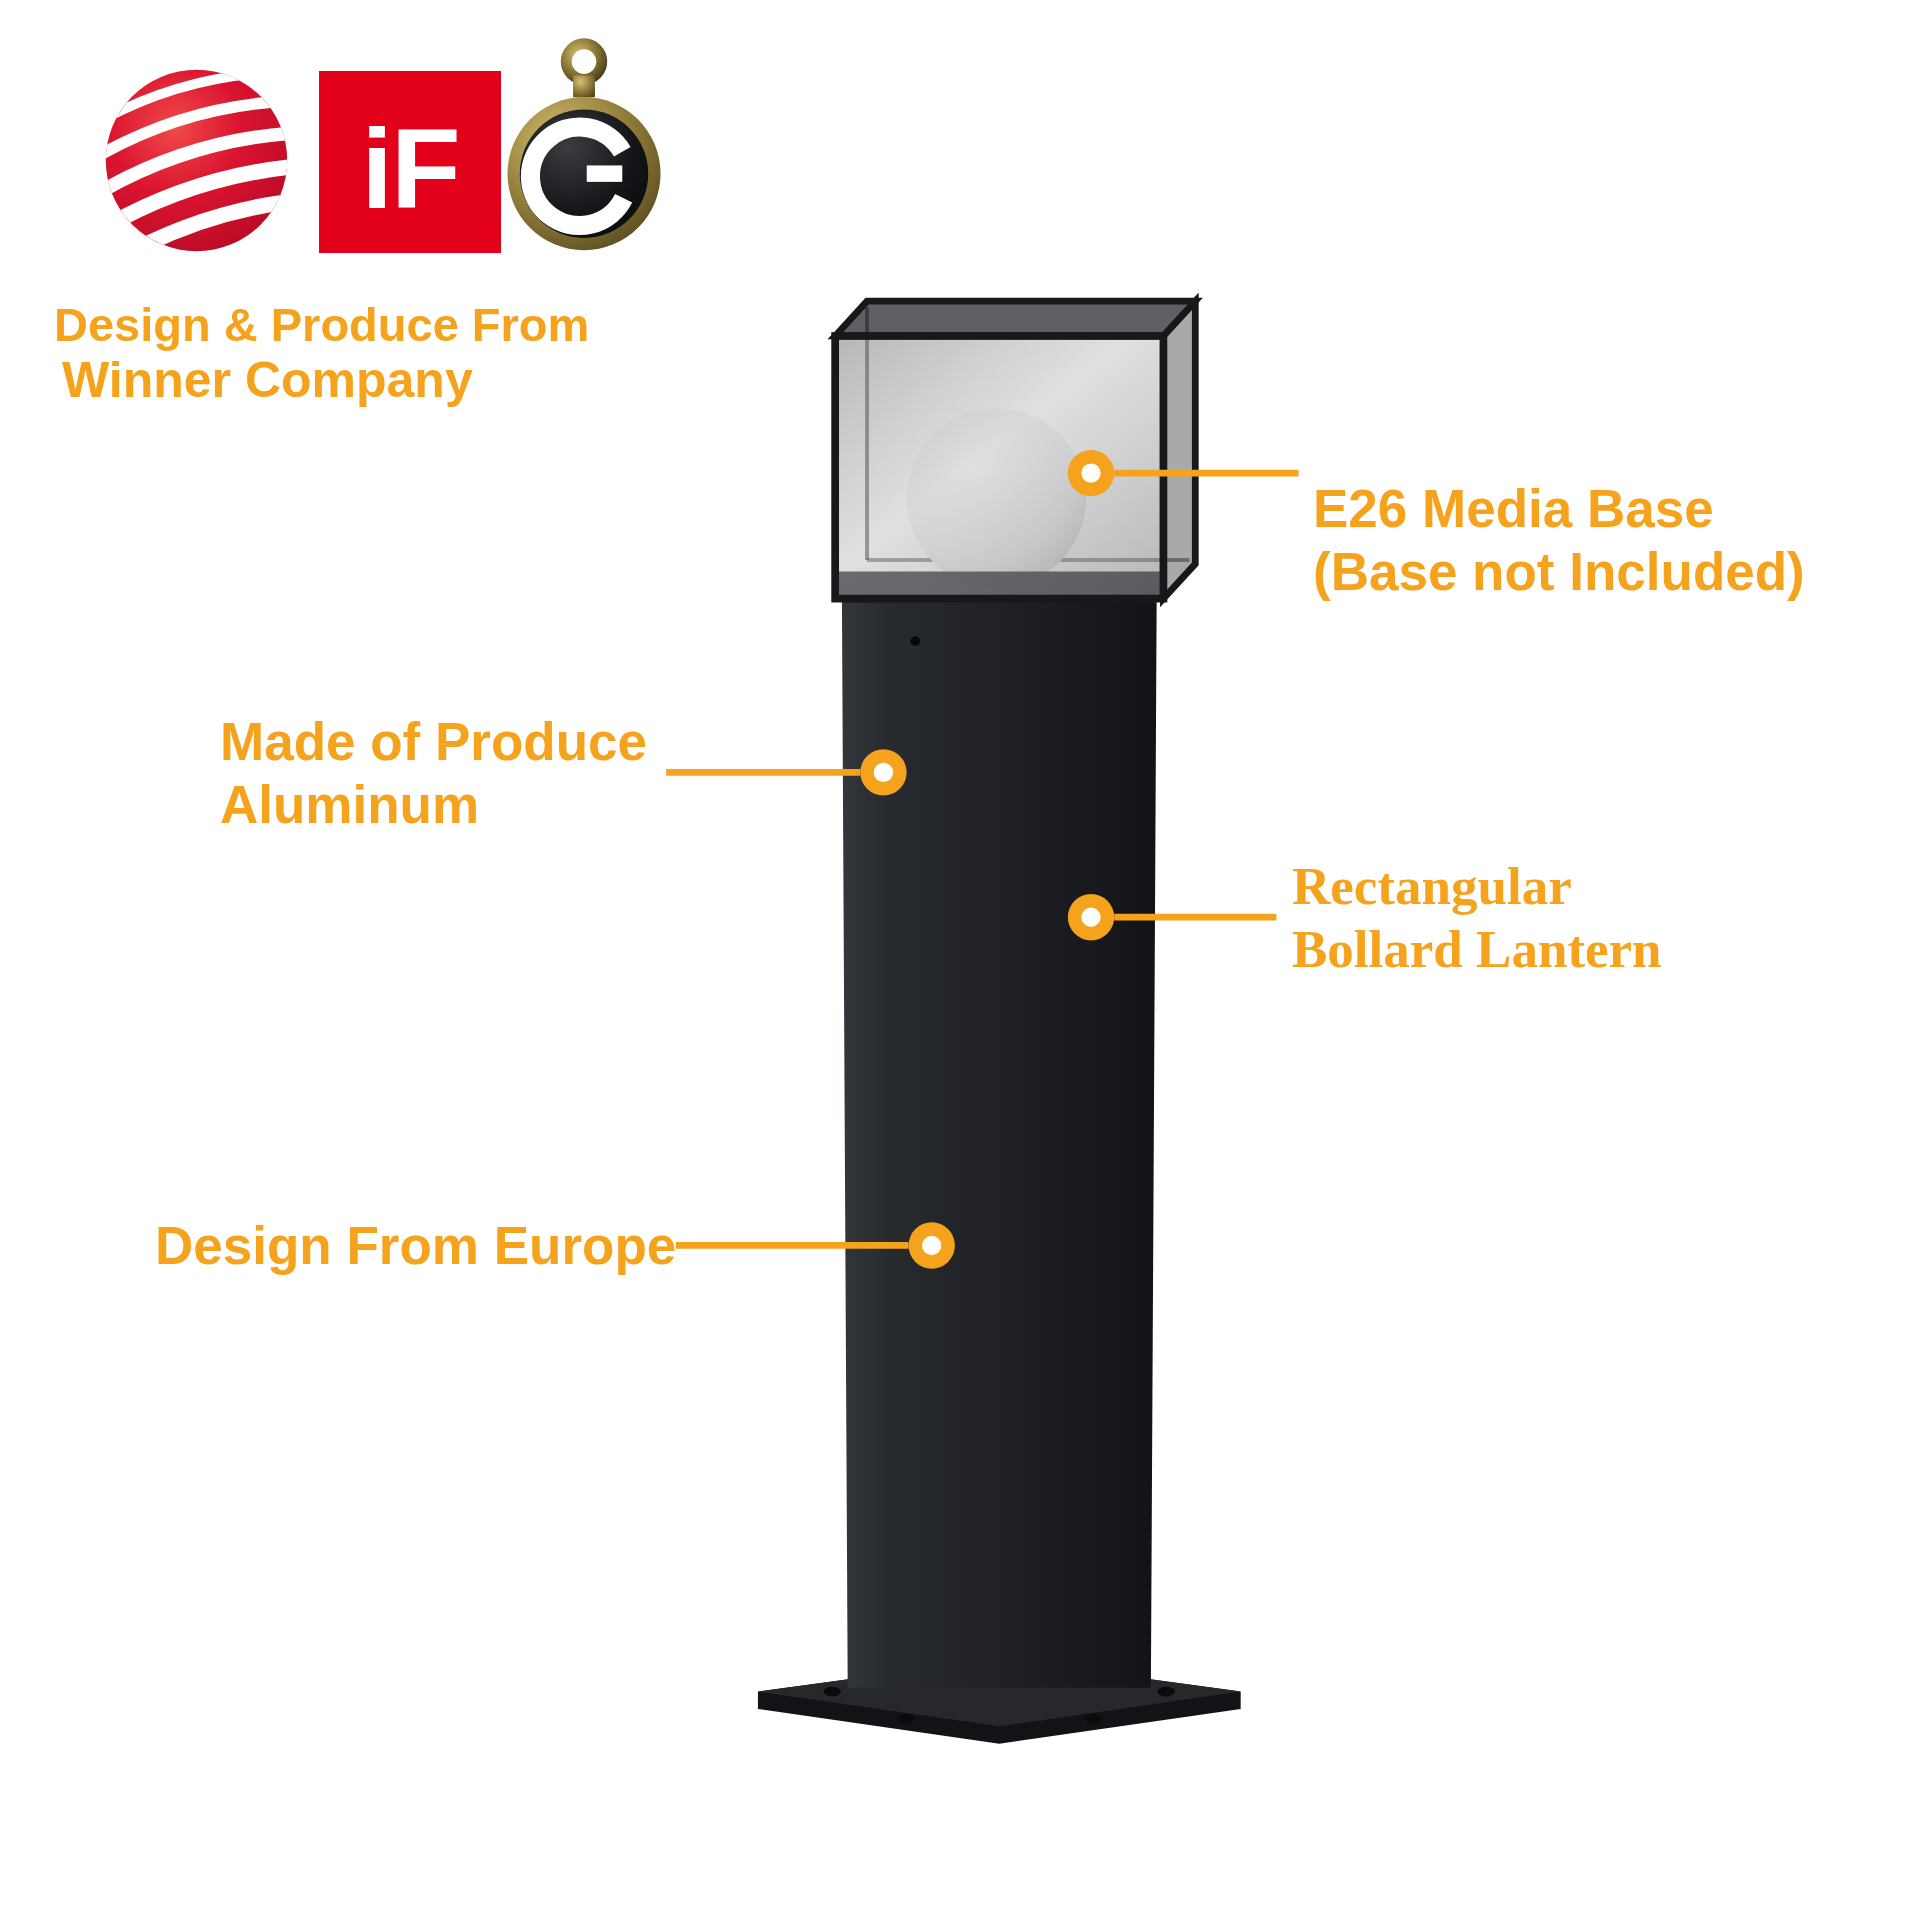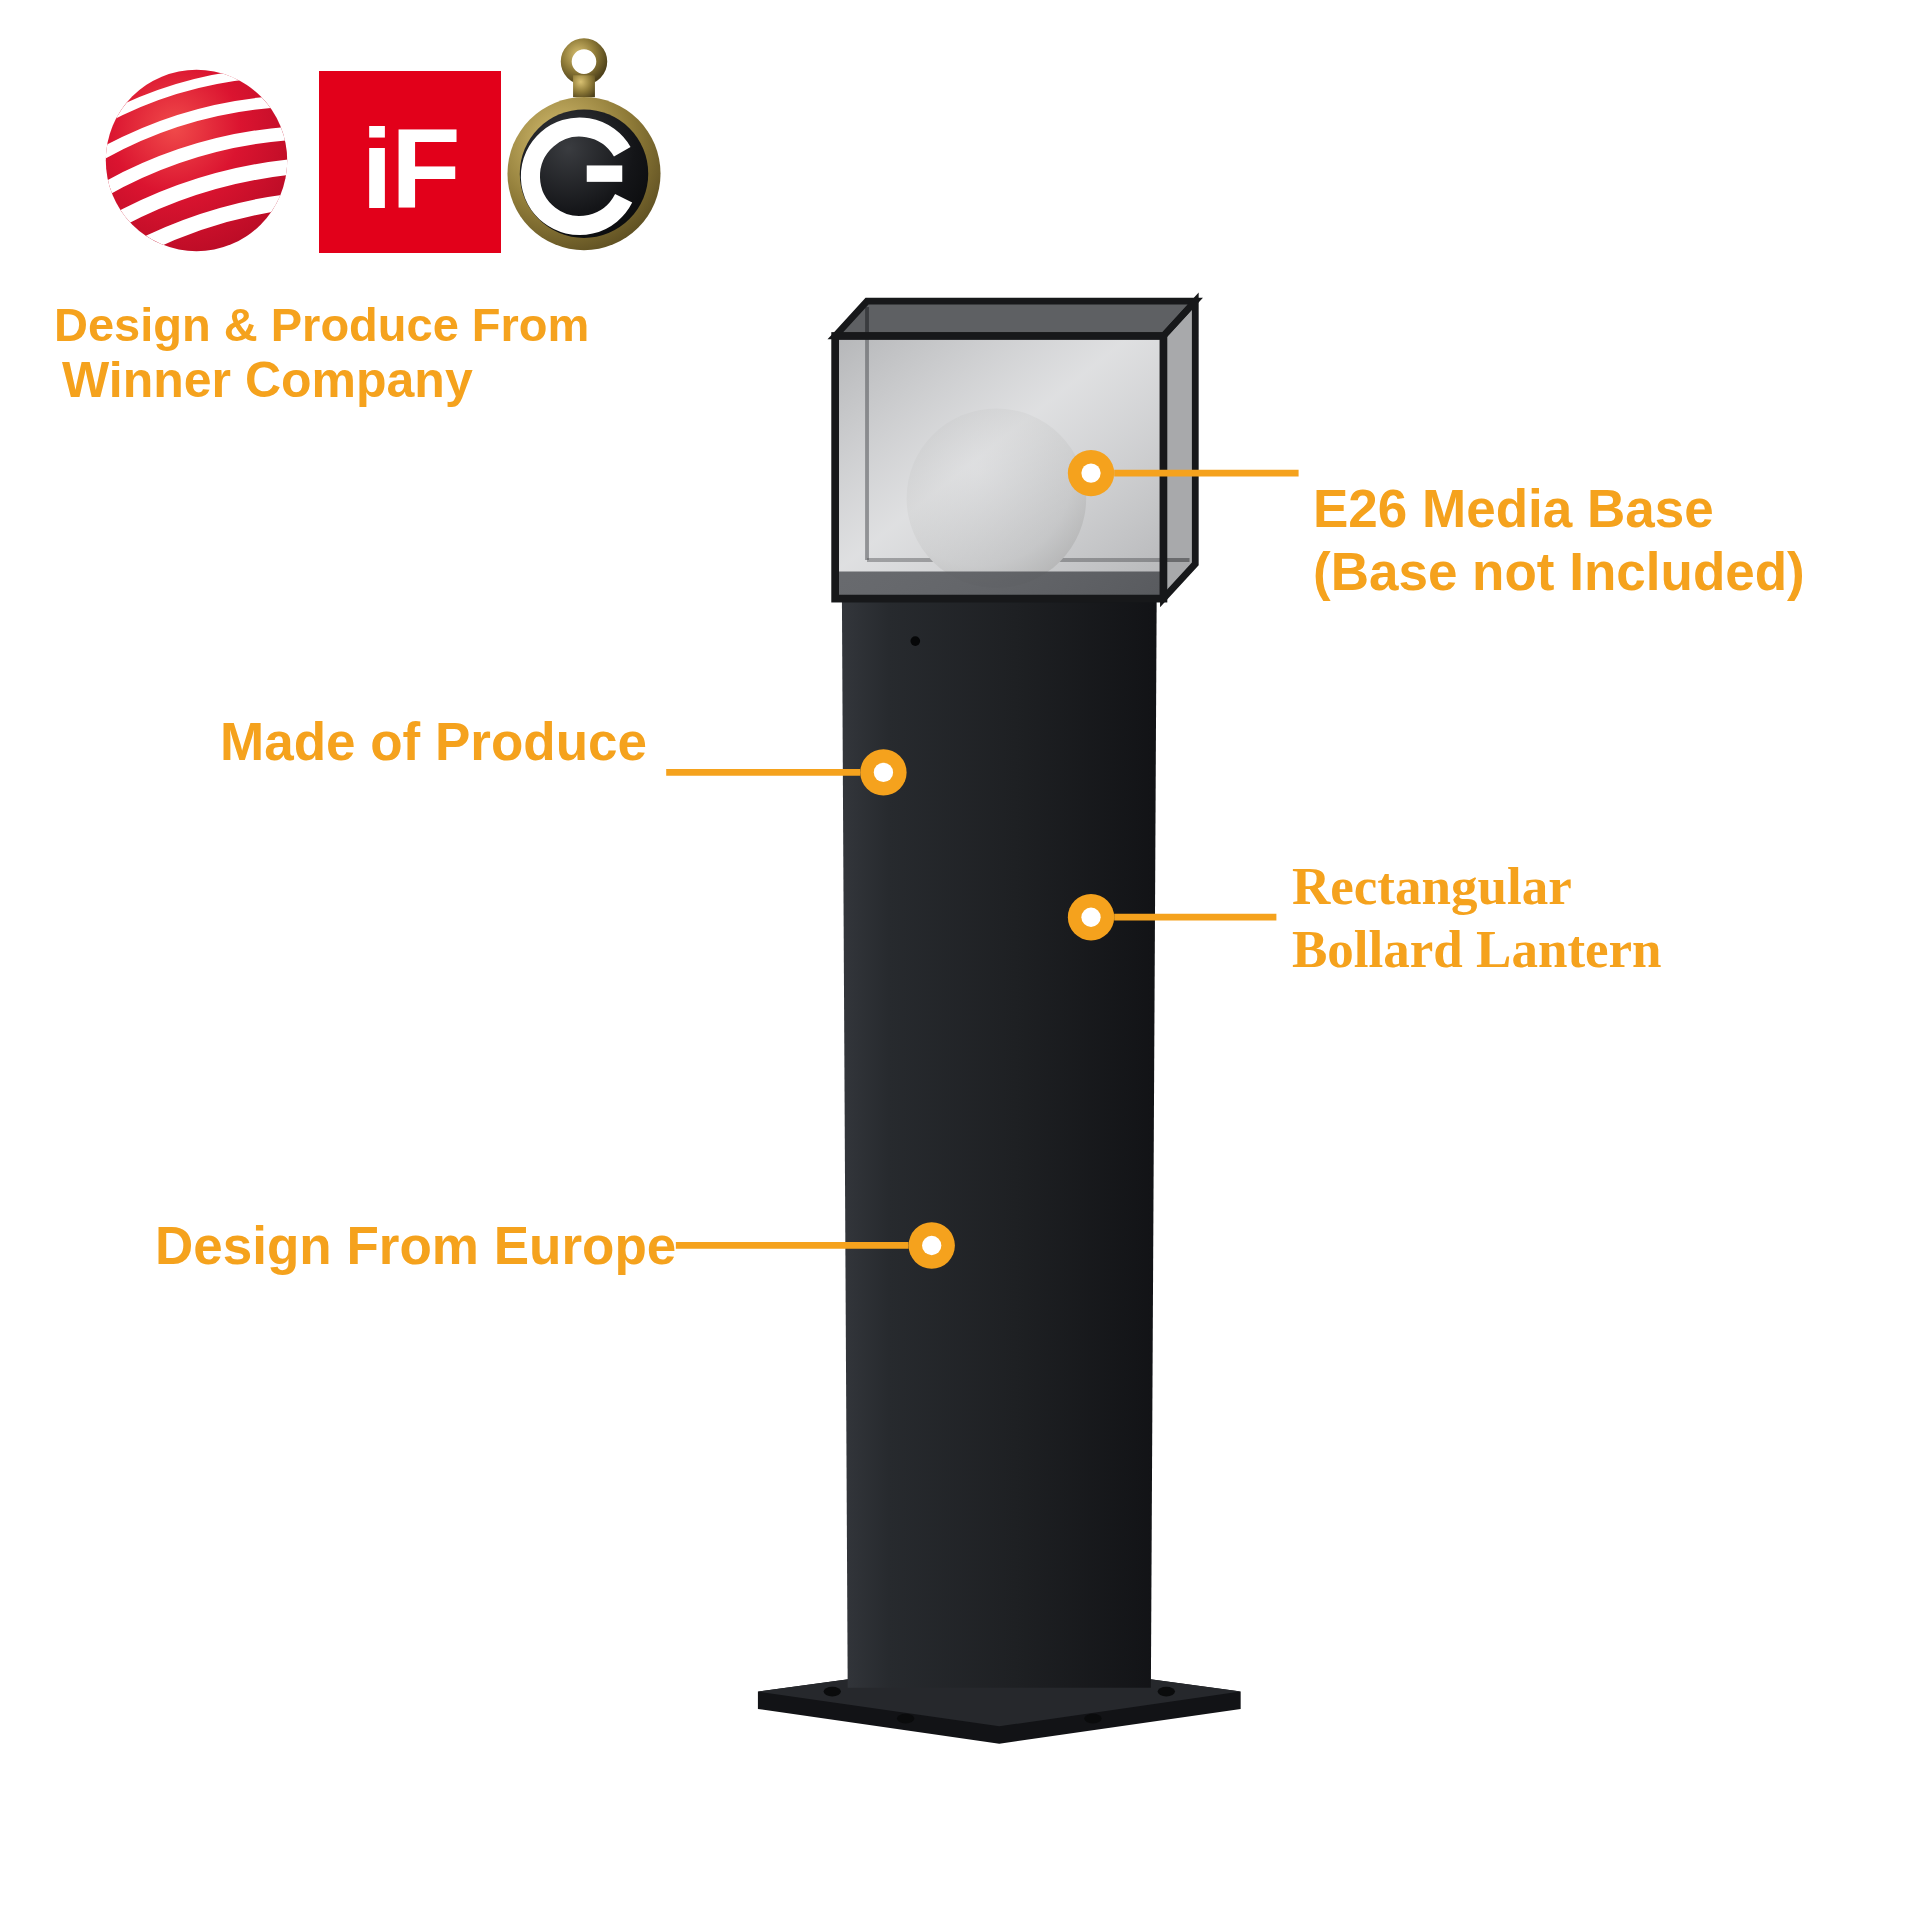--- a/index.html
+++ b/index.html
@@ -155,20 +155,21 @@
     </g>
   </svg>
 
   <div class="abs orange-text callout callout-e26">
     <div>E26 Media Base</div>
     <div>(Base not Included)</div>
   </div>
 
   <div class="abs orange-text callout callout-aluminum">
     <div>Made of Produce</div>
+    <div>Aluminum</div>
   </div>
 
   <div class="abs orange-text callout callout-bollard">
     <div>Rectangular</div>
     <div>Bollard Lantern</div>
   </div>
 
   <div class="abs orange-text callout callout-europe">
     <div>Design From Europe</div>
   </div>

